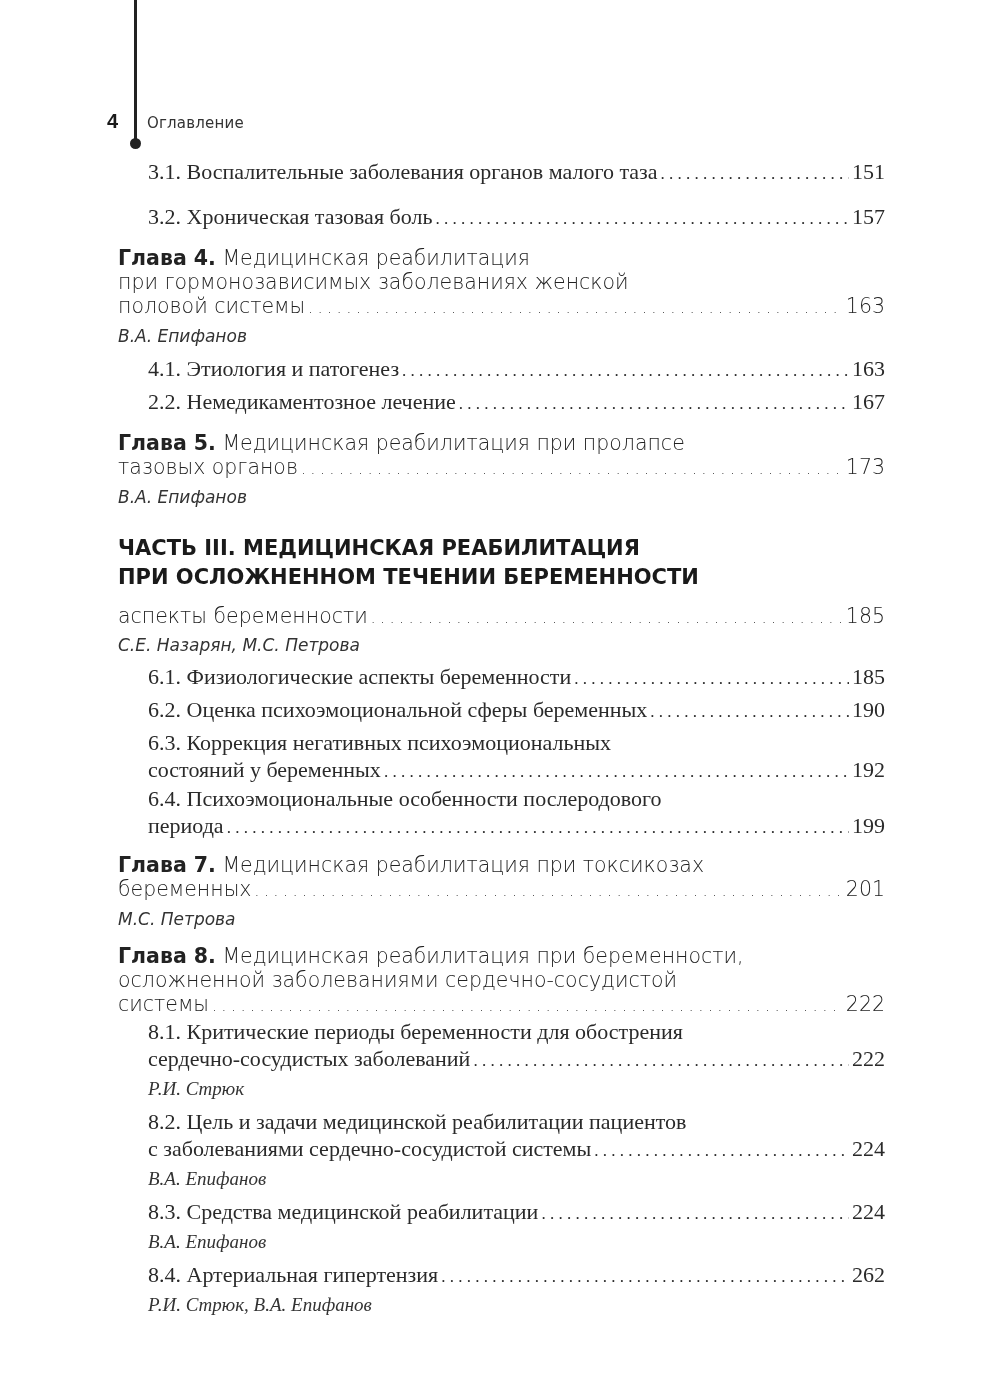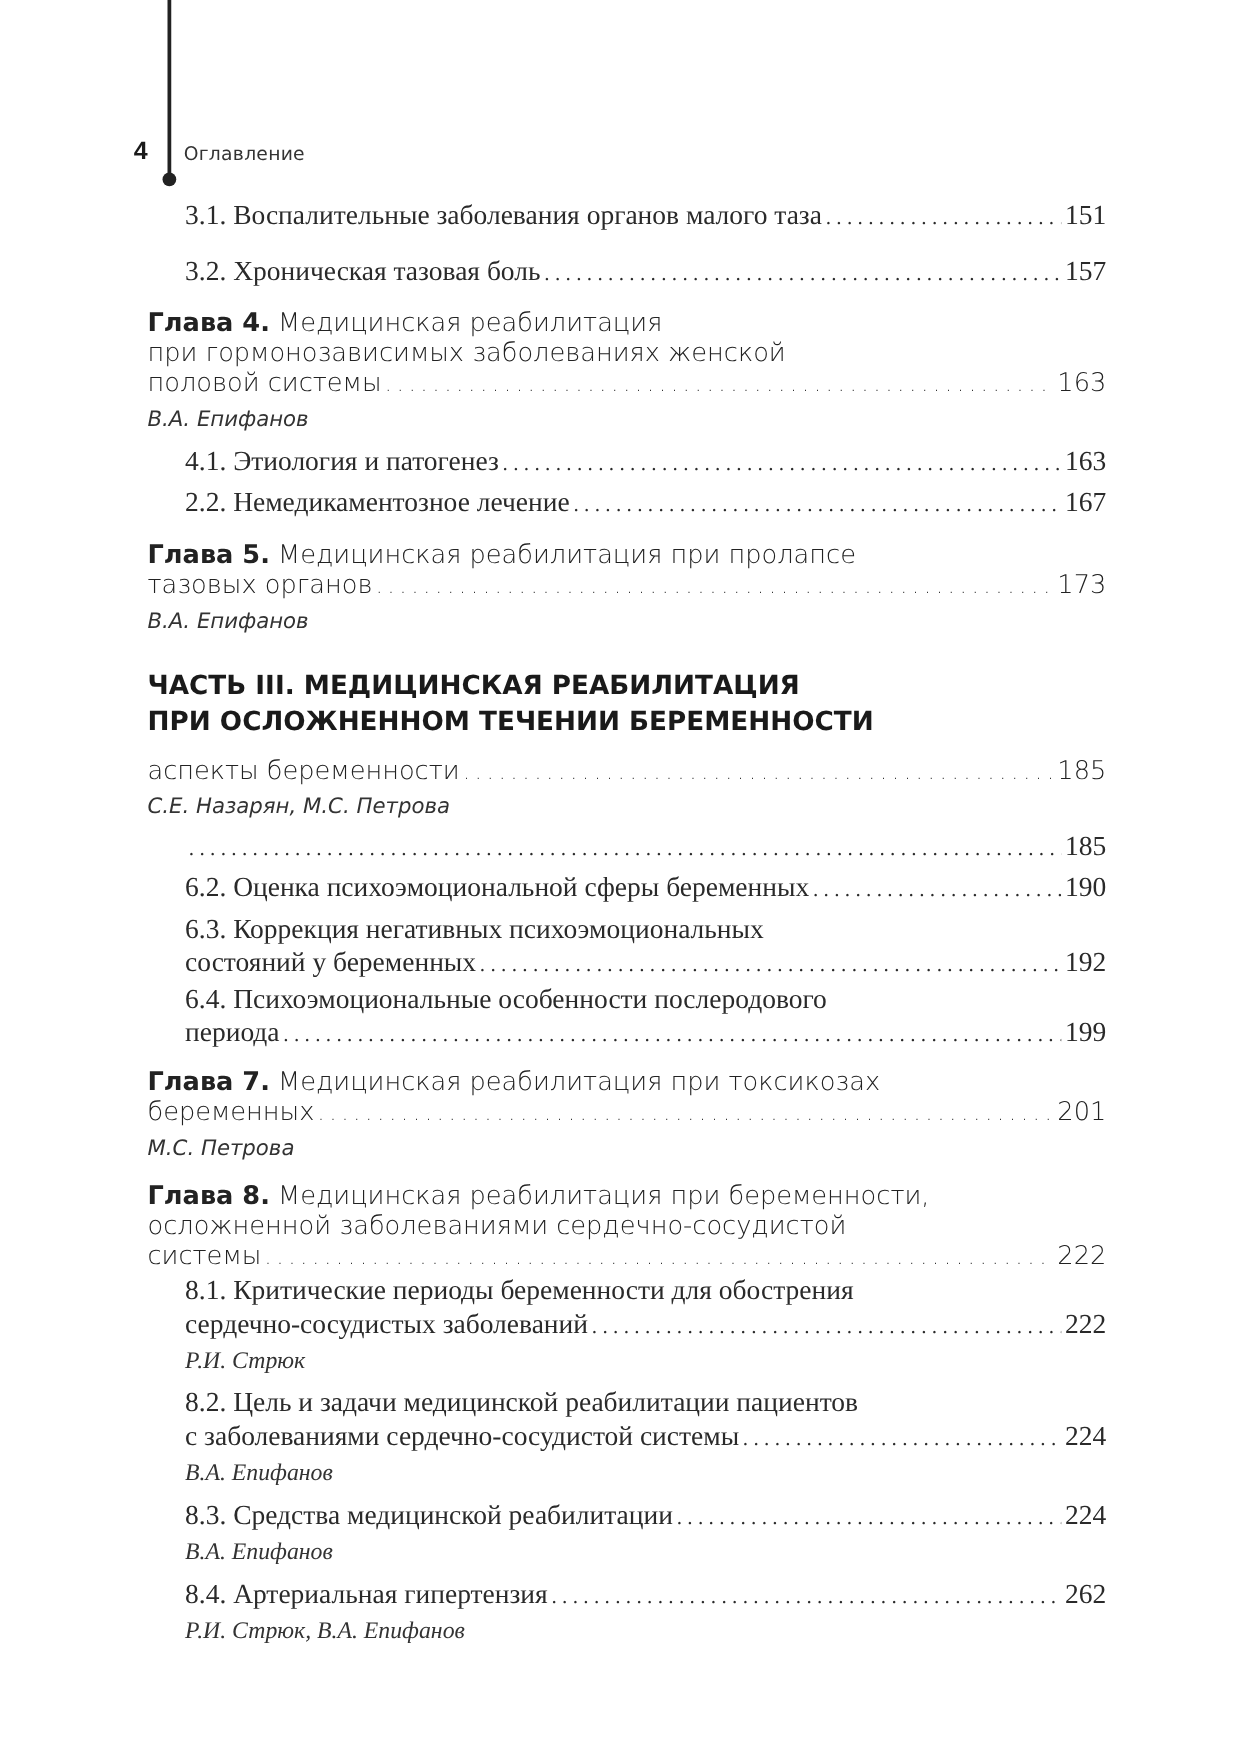--- a/index.html
+++ b/index.html
@@ -101,20 +101,21 @@
     <div class="line">
         <span class="txt">аспекты беременности</span>
         <span class="dots"></span>
         <span class="pg">185</span>
       </div>
   </div>
   <div class="author-sans" style="margin-top:4px;font-style:italic;">С.Е. Назарян, М.С. Петрова</div>
 
   <div class="entry section" style="margin-top:7px;">
     <div class="line">
+        <span class="txt">6.1. Физиологические аспекты беременности</span>
         <span class="dots"></span>
         <span class="pg">185</span>
       </div>
   </div>
 
   <div class="entry section" style="margin-top:4px;">
     <div class="line">
         <span class="txt">6.2. Оценка психоэмоциональной сферы беременных</span>
         <span class="dots"></span>
         <span class="pg">190</span>

